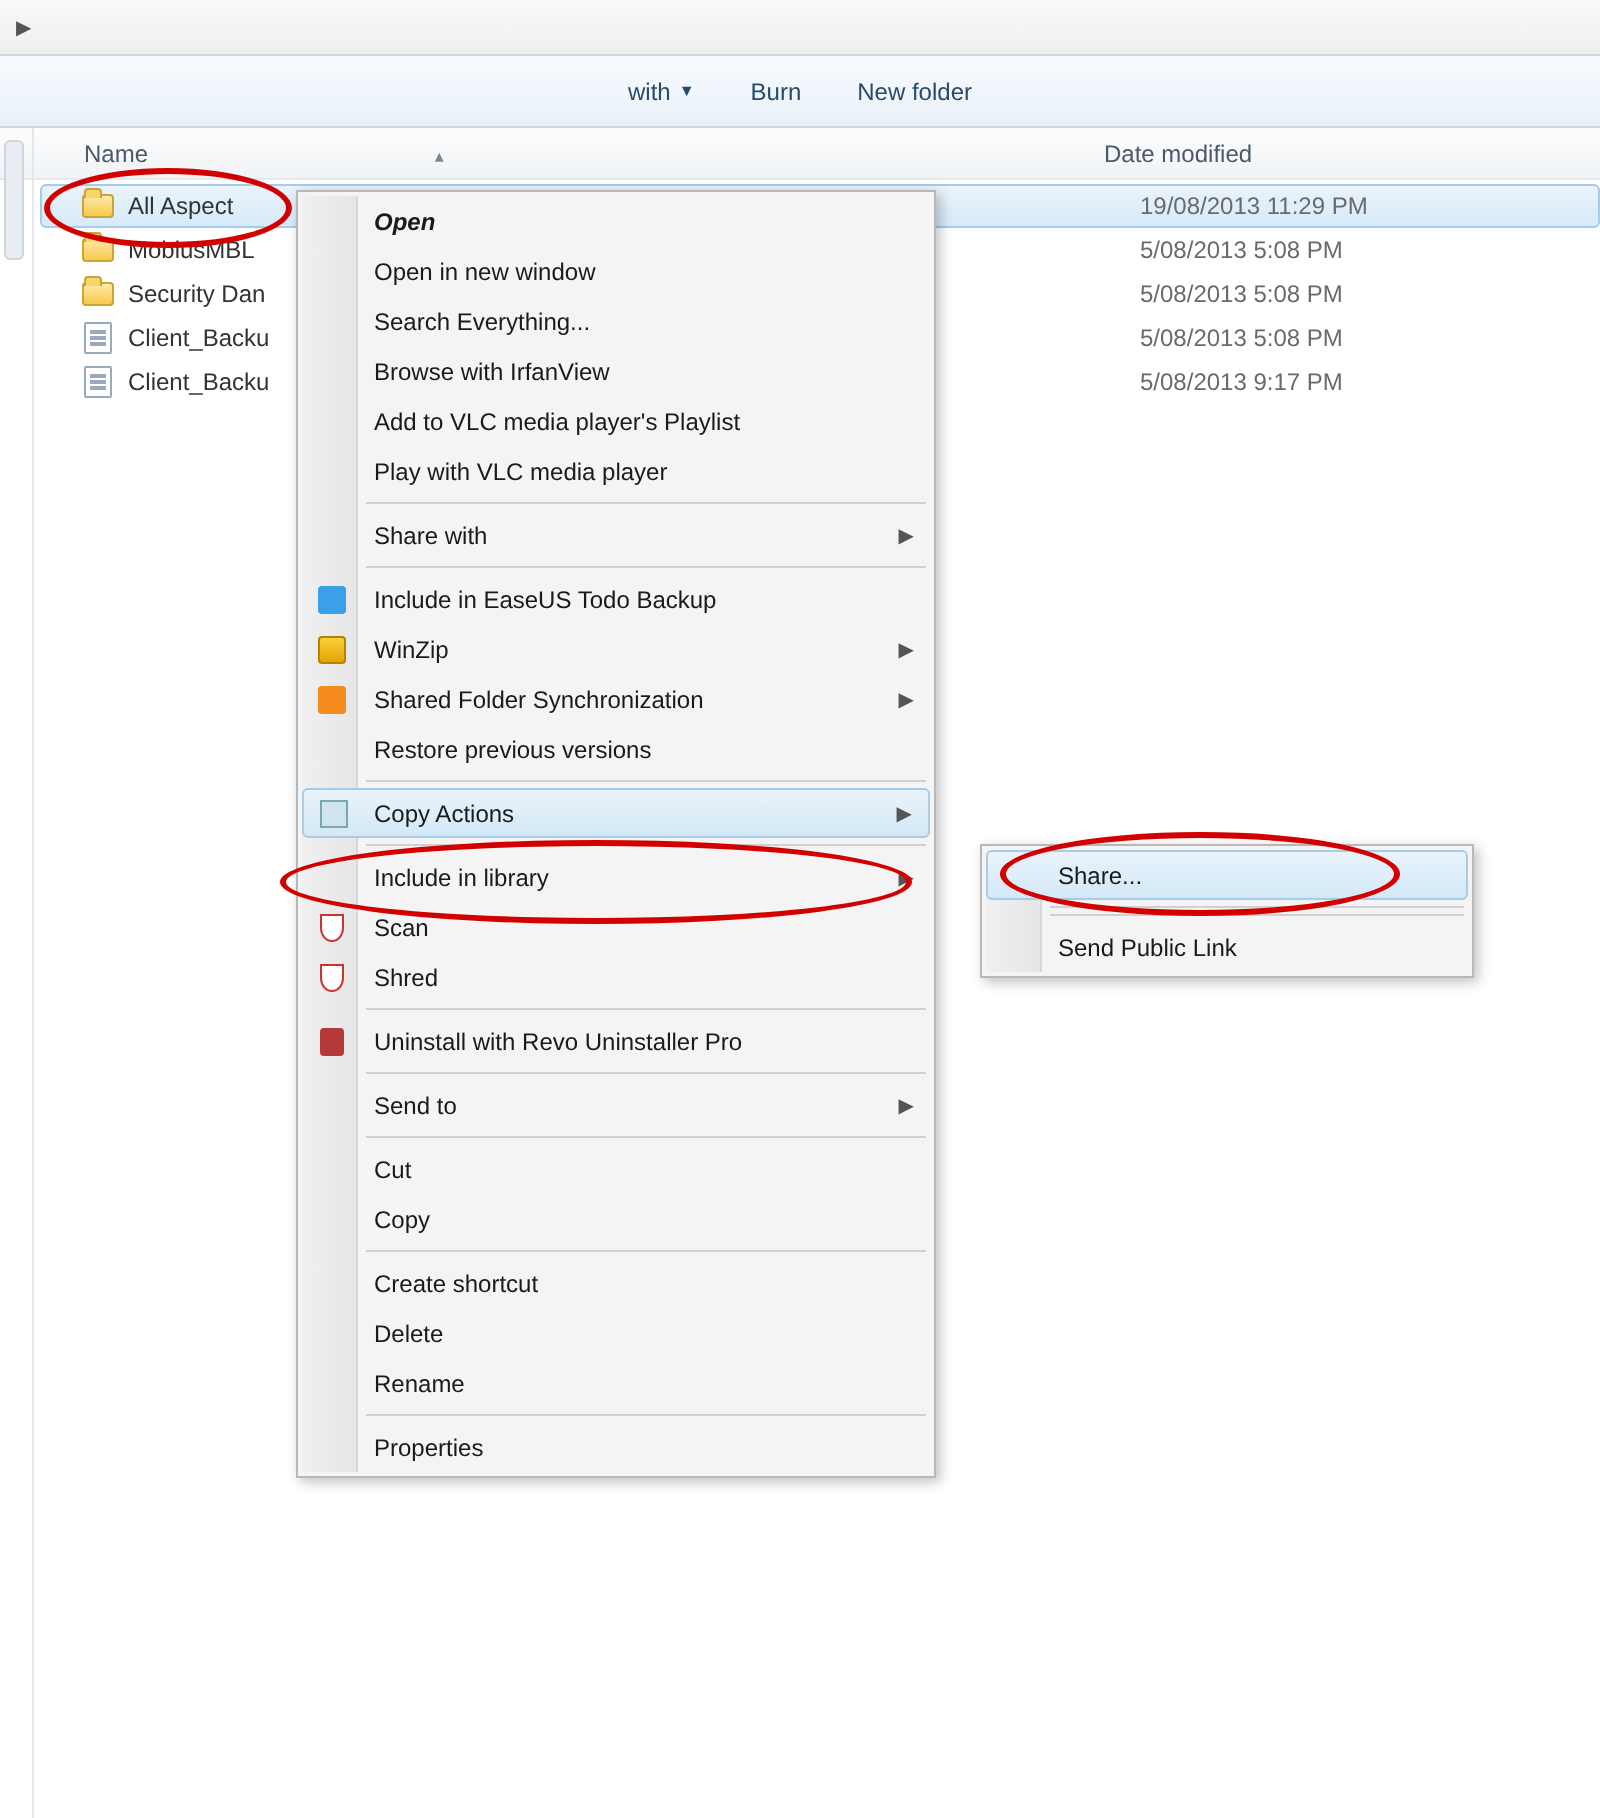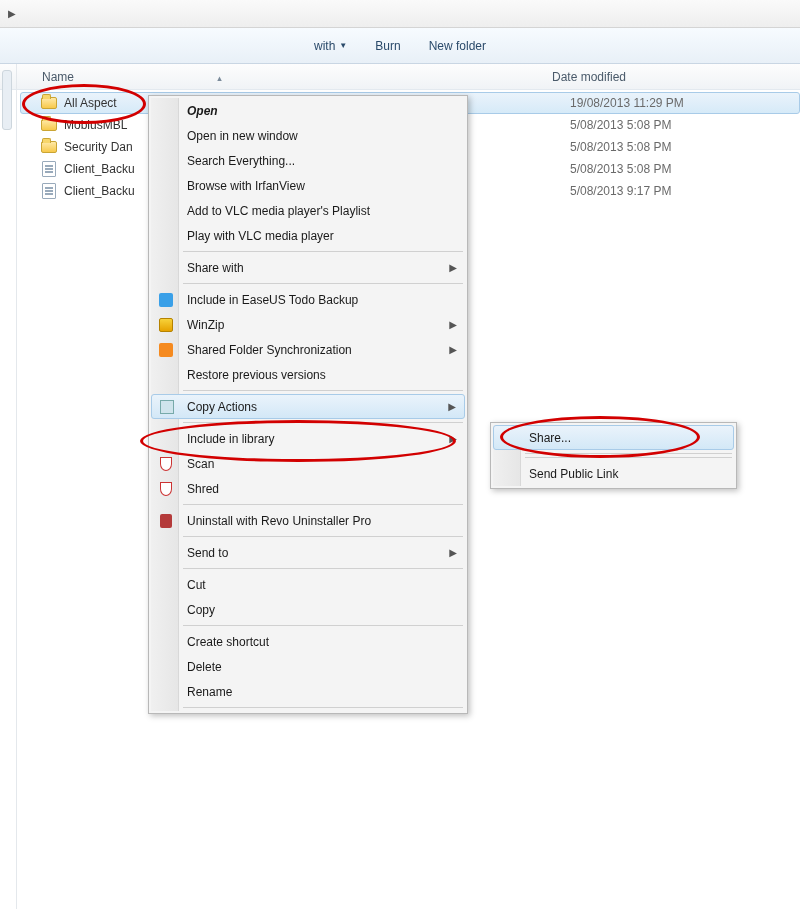--- a/index.html
+++ b/index.html
@@ -227,20 +227,23 @@
     <div class="mi">
       <span>Create shortcut</span>
     </div>
     <div class="mi">
       <span>Delete</span>
     </div>
     <div class="mi">
       <span>Rename</span>
     </div>
     <div class="sep"></div>
+    <div class="mi">
+      <span>Properties</span>
+    </div>
   </div>
 
 <div class="ctxmenu ctx2" id="ctx2">
   <div class="gutter"></div>
 <div class="mi hover">
       <span>Share...</span>
     </div>
     <div class="sep"></div>
     <div class="sep"></div>
     <div class="mi">

